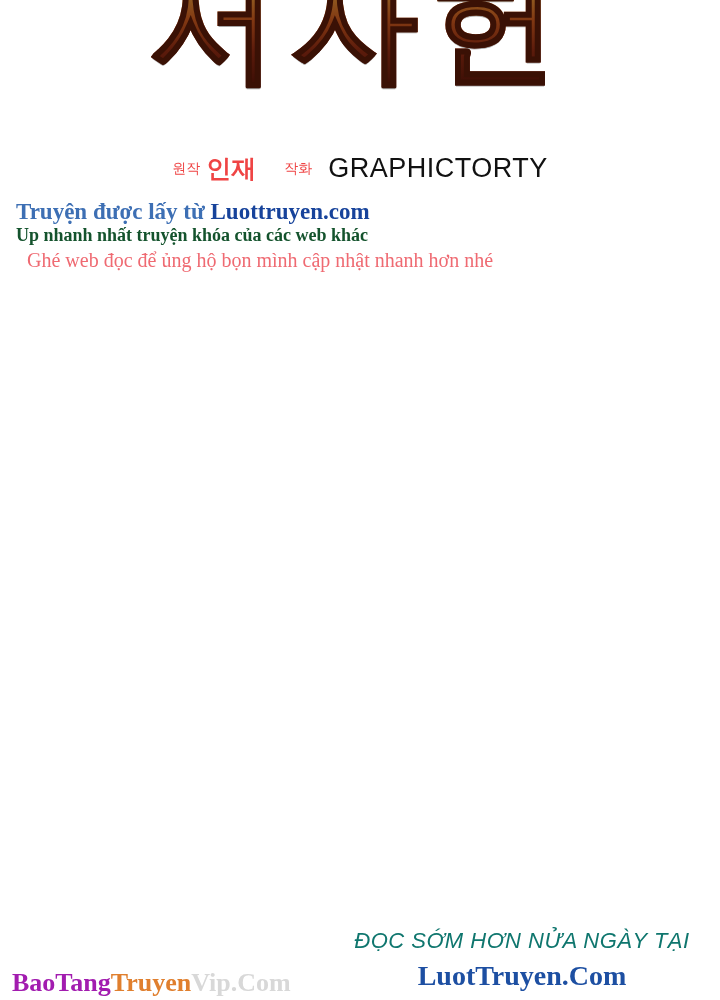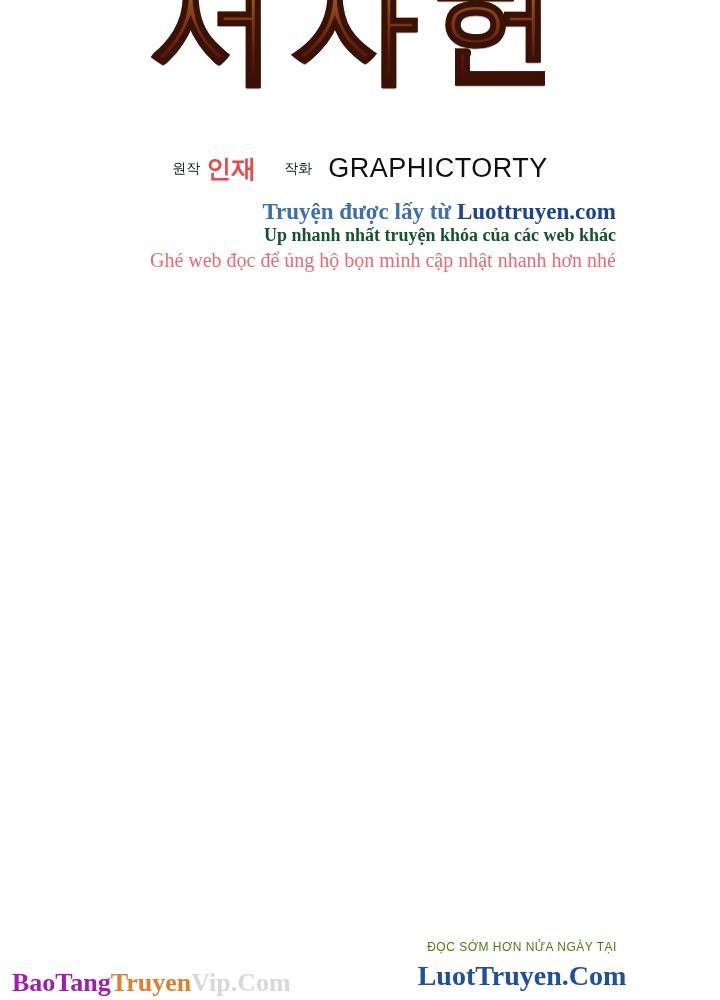--- a/index.html
+++ b/index.html
@@ -60,21 +60,21 @@
     position: absolute;
     top: 152px;
     left: 0;
     width: 720px;
     text-align: center;
     white-space: nowrap;
   }
   .credits .small-label {
     font-family: "DejaVu Sans", sans-serif;
     font-size: 14px;
-    color: #0f172a;
+    color: #ef4444;
     vertical-align: middle;
   }
   .credits .author-name {
     font-family: "DejaVu Sans", sans-serif;
     font-size: 25px;
     font-weight: 700;
     color: #ef4444;
     vertical-align: middle;
     margin-left: 6px;
     margin-right: 28px;
@@ -85,23 +85,23 @@
     letter-spacing: 0.5px;
     color: #111111;
     vertical-align: middle;
     margin-left: 16px;
   }
 
   
   .promo {
     position: absolute;
     top: 198px;
-    left: 8px;
+    left: 16px;
     width: 608px;
-    text-align: right;
+    text-align: left;
   }
   .promo-line1 {
     font-family: "Liberation Serif", serif;
     font-size: 23px;
     font-weight: 700;
     color: #3d6fb4;
     line-height: 1.18;
     white-space: nowrap;
   }
   .promo-line1 .site {
@@ -129,24 +129,25 @@
   
   .footer-right {
     position: absolute;
     right: 28px;
     bottom: 8px;
     text-align: center;
     width: 340px;
   }
   .footer-right .tagline {
     font-family: "Liberation Sans", sans-serif;
-    font-size: 12px;
+    font-size: 22px;
     letter-spacing: 0.5px;
-    color: #4d7c0f;
-    white-space: nowrap;
+    color: #0f766e;
+    white-space: nowrap;
+    font-style: italic;
   }
   .footer-right .brand {
     font-family: "Liberation Serif", serif;
     font-size: 28px;
     font-weight: 700;
     color: #1d4fa2;
     margin-top: 6px;
     white-space: nowrap;
   }
 

